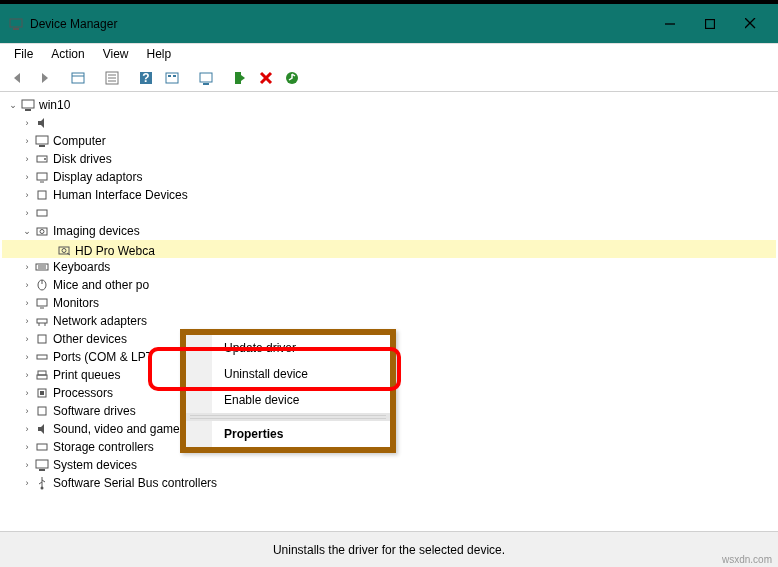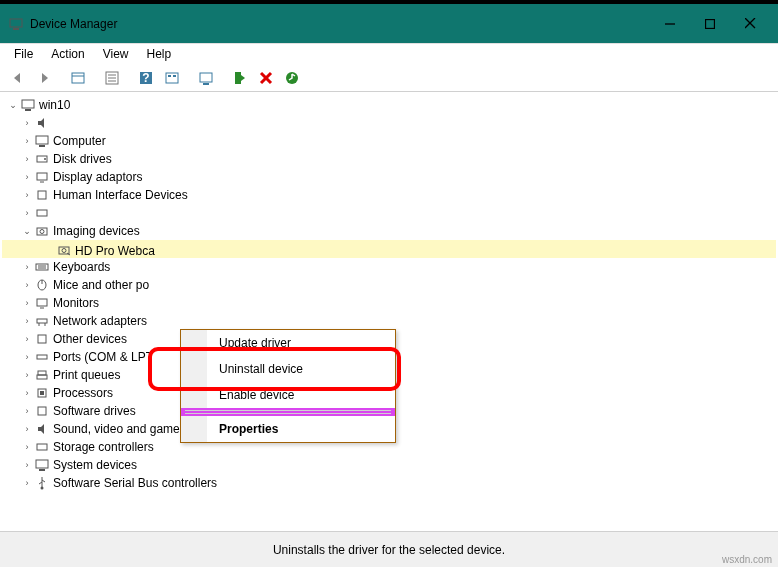--- a/index.html
+++ b/index.html
@@ -15,21 +15,21 @@
 .tbtn { width: 24px; height: 24px; display: flex; align-items: center; justify-content: center; border: 1px solid transparent; }
 .tsep { width: 6px; }
 .tree { padding: 4px 2px; height: 470px; overflow: auto; background: #fff; position: relative; }
 .node { display: flex; align-items: center; height: 18px; padding-left: 4px; }
 .expander { width: 14px; height: 14px; display: flex; align-items: center; justify-content: center; font-size: 9px; color: #555; }
 .devicon { width: 16px; height: 16px; margin-right: 3px; display: flex; align-items: center; justify-content: center; }
 .lbl { white-space: nowrap; }
 .node.l1 { padding-left: 18px; }
 .node.l2 { padding-left: 40px; }
 .sel { background: #fef9c3; align-items: flex-end; }
-.ctxmenu { position: absolute; left: 180px; top: 237px; width: 216px; background: #d946ef; border: 1px solid #a16207; box-shadow: 2px 2px 4px rgba(0,0,0,0.2); z-index: 5; }
+.ctxmenu { position: absolute; left: 180px; top: 237px; width: 216px; background: #e5e5e5; border: 6px solid #a16207; box-shadow: 2px 2px 4px rgba(0,0,0,0.2); z-index: 5; }
 .ctxmenu .mi { padding: 6px 12px; background: #fff; border-left: 26px solid #f0f0f0; }
 .ctxmenu .mi.bold { font-weight: bold; }
 .ctxmenu .sep { height: 1px; background: #d0d0d0; margin: 2px 4px; }
 .hl { position: absolute; left: 148px; top: 255px; width: 253px; height: 44px; border: 4px solid #ff0000; border-radius: 10px; z-index: 10; pointer-events: none; }
 .status { position: absolute; left: 0; bottom: 0; height: 36px; width: 100%; display: flex; align-items: center; padding: 0 6px; border-top: 1px solid #d0d0d0; background: #f0f0f0; justify-content: center; }
 .watermark { position: absolute; right: 6px; bottom: 2px; font-size: 10px; color: #999; }
 svg { display: block; }
 </style>
 </head>
 <body>

